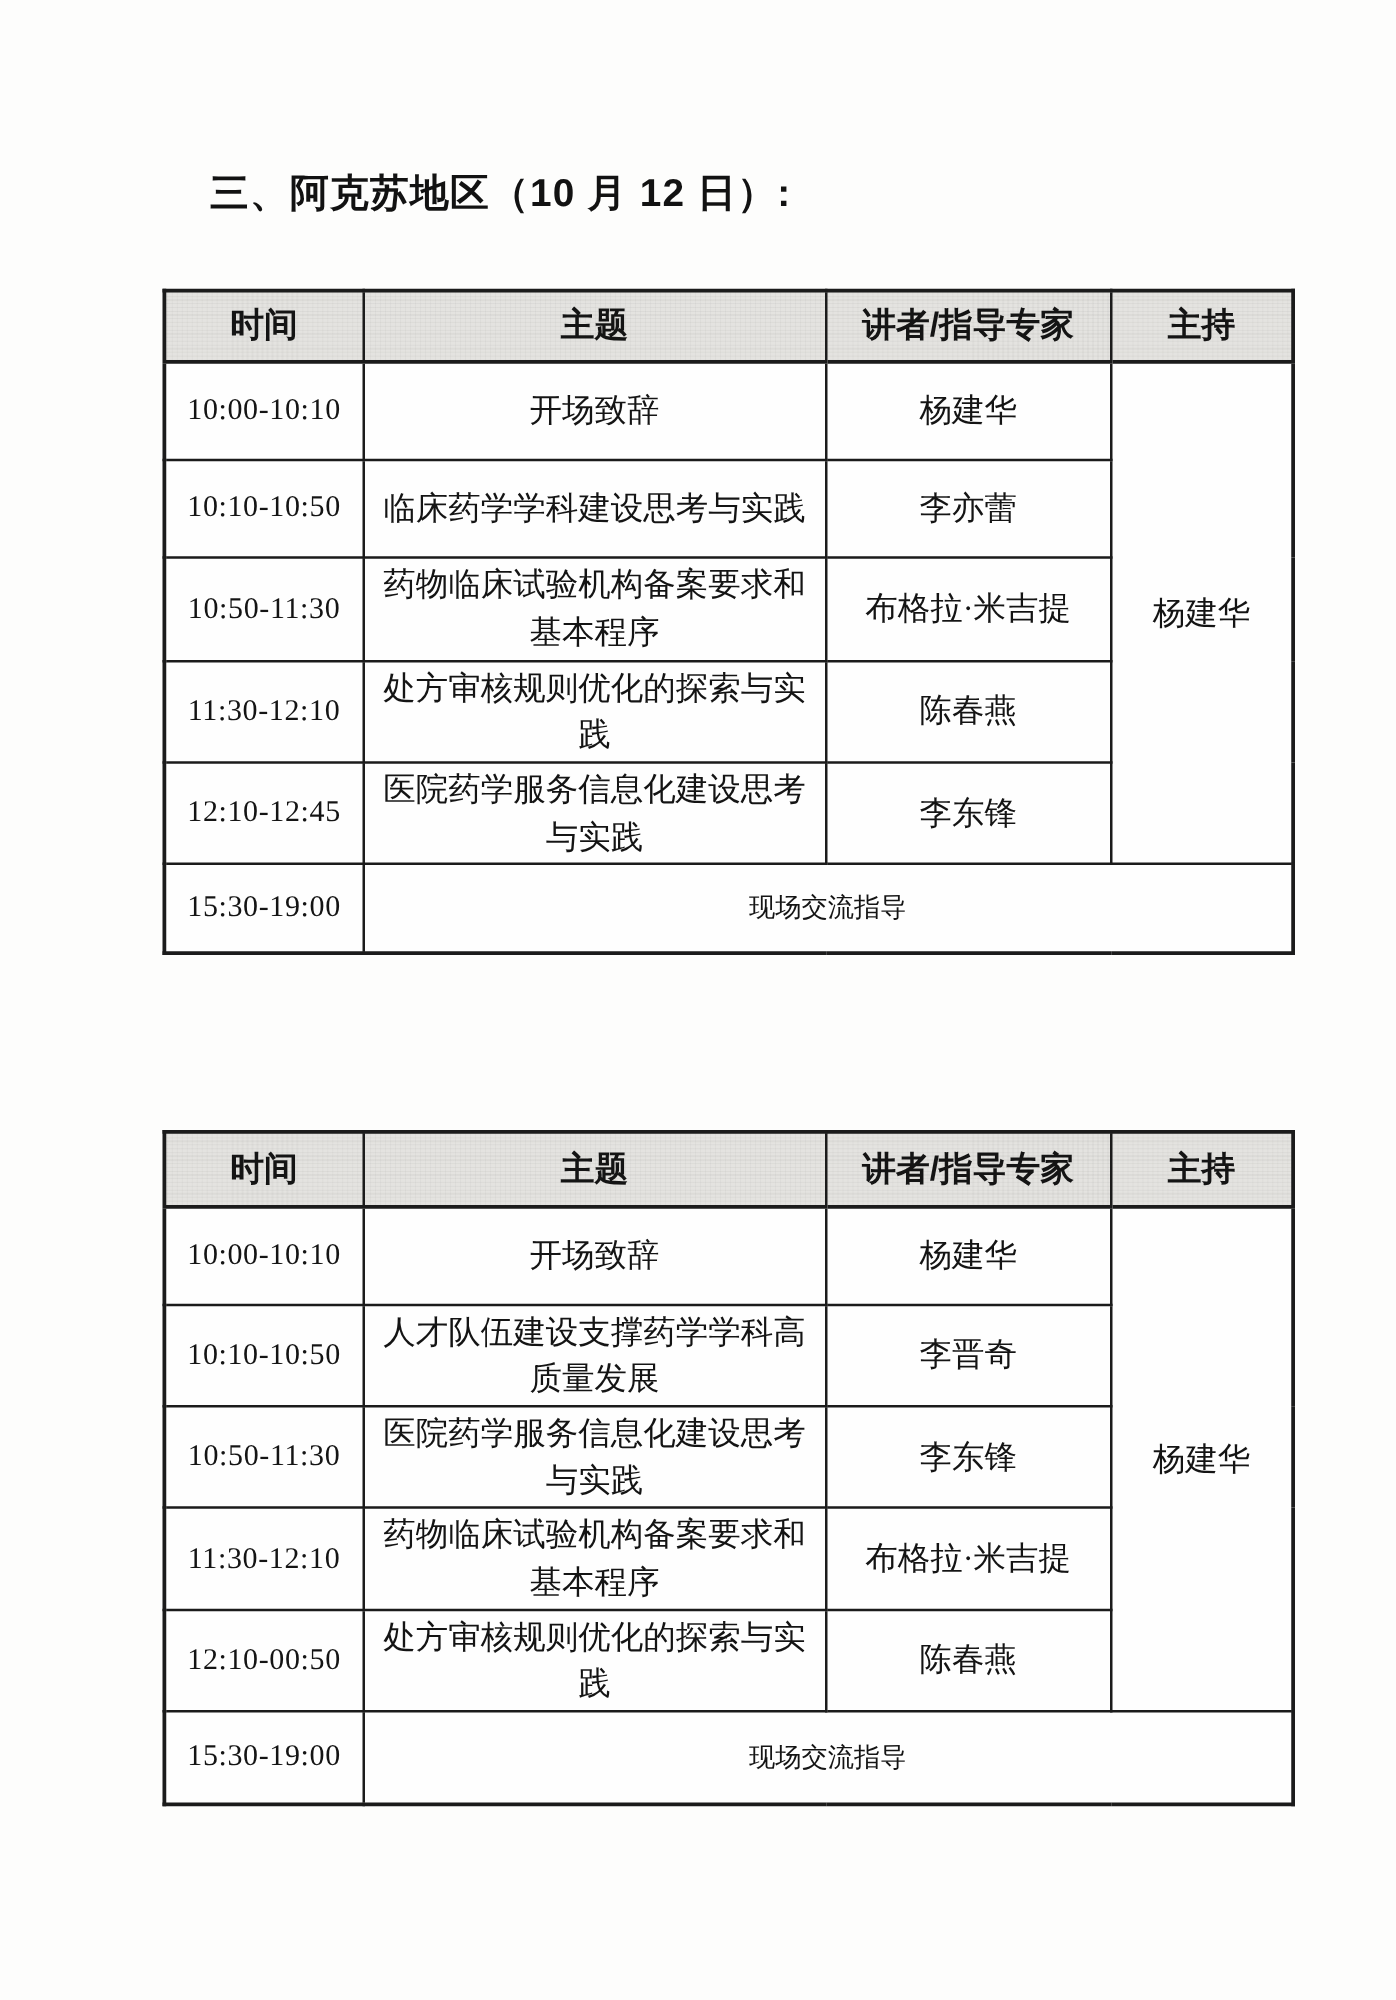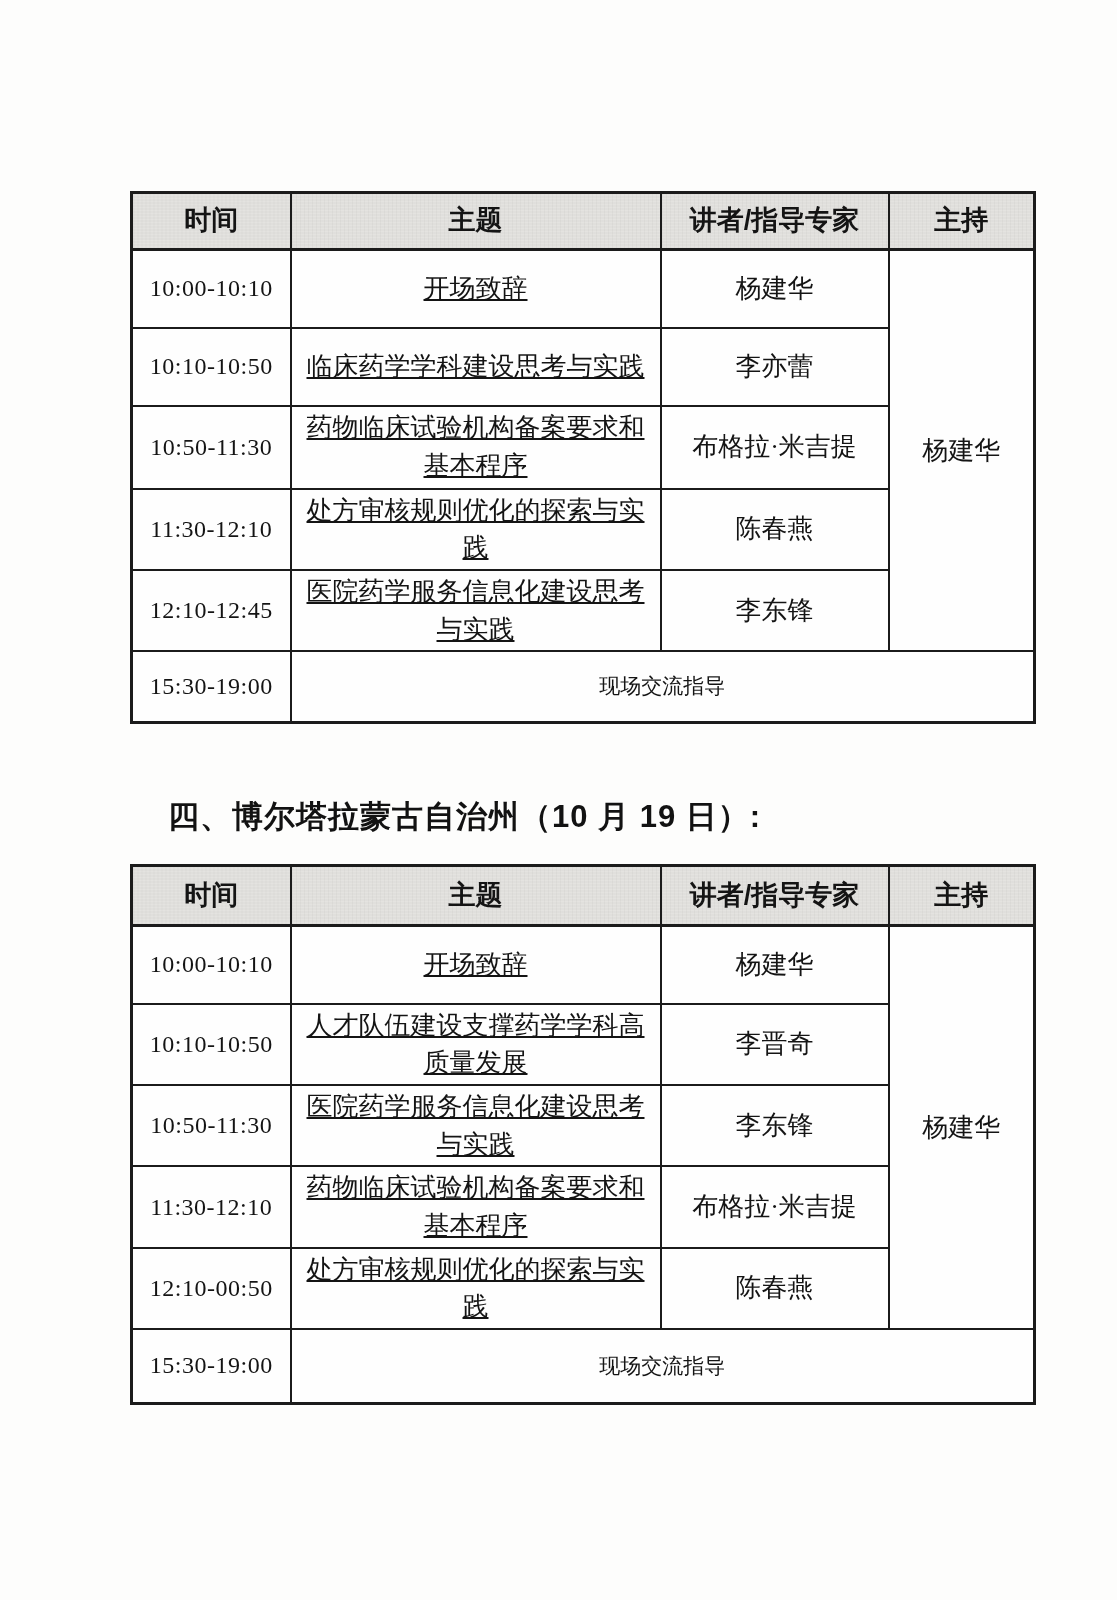--- a/index.html
+++ b/index.html
@@ -33,21 +33,21 @@
     border-collapse: collapse;
     table-layout: fixed;
     background: #fefefe;
   }
   #table-1 { top: 191px; }
   #table-2 { top: 864px; }
 
   table.schedule, table.schedule td {
     border: 2px solid #1b1b1b;
   }
-  table.schedule { border-width: 3px; }
+  table.schedule { border-width: 3px; margin-top: 40px; }
 
   col.c-time    { width: 159px; }
   col.c-topic   { width: 370px; }
   col.c-speaker { width: 228px; }
   col.c-host    { width: 146px; }
 
   td {
     text-align: center;
     vertical-align: middle;
     padding: 2px 10px;
@@ -60,21 +60,21 @@
     background-image:
       repeating-linear-gradient(0deg,  rgba(110,110,104,0.07) 0 1px, transparent 1px 3px),
       repeating-linear-gradient(90deg, rgba(110,110,104,0.05) 0 1px, transparent 1px 4px);
     font-family: "Liberation Sans", "DejaVu Sans", sans-serif;
     font-weight: 700;
     font-size: 27px;
     border-bottom-width: 3px;
   }
 
   td.time { font-size: 24px; letter-spacing: 0.5px; white-space: nowrap; padding: 2px 4px; }
-  td.topic { padding: 2px 14px; text-decoration: underline; }
+  td.topic { padding: 2px 14px; }
   td.host-cell { font-size: 26px; }
   td.activity { font-size: 21px; }
 
   
   #table-1 tr.hdr  { height: 57px; }
   #table-1 tr.r0   { height: 78px; }
   #table-1 tr.r1   { height: 78px; }
   #table-1 tr.r2   { height: 83px; }
   #table-1 tr.r3   { height: 81px; }
   #table-1 tr.r4   { height: 81px; }
@@ -86,20 +86,21 @@
   #table-2 tr.r2   { height: 79px; }
   #table-2 tr.r3   { height: 80px; }
   #table-2 tr.r4   { height: 81px; }
   #table-2 tr.last { height: 74px; }
 </style>
 </head>
 <body>
 
 <div class="page">
 
+  <div class="section-title" id="title-1">三、阿克苏地区（10 月 12 日）:</div>
 
   <table class="schedule" id="table-1">
     <colgroup>
       <col class="c-time">
         <col class="c-topic">
         <col class="c-speaker">
         <col class="c-host">
     </colgroup>
     <tbody>
       <tr class="hdr">
@@ -134,21 +135,20 @@
         <td class="topic">医院药学服务信息化建设思考与实践</td>
         <td class="speaker">李东锋</td>
       </tr>
       <tr class="last">
         <td class="time">15:30-19:00</td>
         <td class="activity" colspan="3">现场交流指导</td>
       </tr>
     </tbody>
   </table>
 
-  <div class="section-title" id="title-2">四、博尔塔拉蒙古自治州（10 月 19 日）:</div>
 
   <table class="schedule" id="table-2">
     <colgroup>
       <col class="c-time">
         <col class="c-topic">
         <col class="c-speaker">
         <col class="c-host">
     </colgroup>
     <tbody>
       <tr class="hdr">

